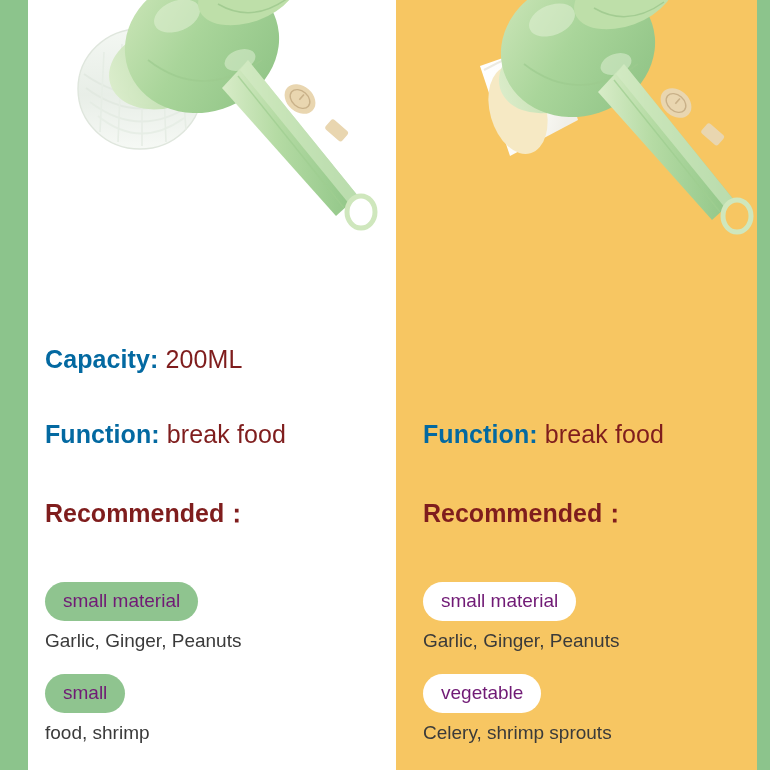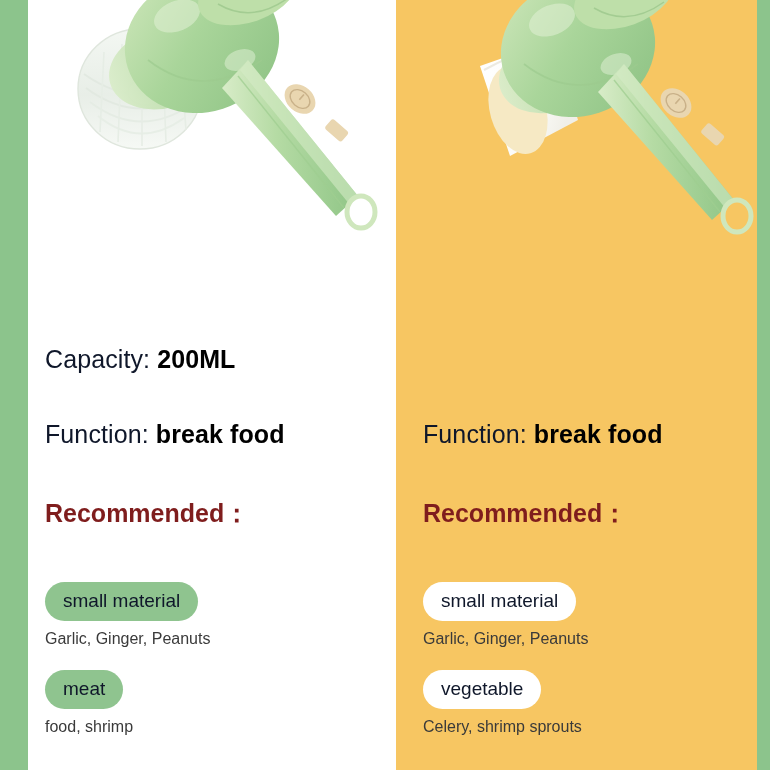--- a/index.html
+++ b/index.html
@@ -80,48 +80,48 @@
   }
   .panel-right .spec-block { left: 27px; }
 
   .spec-line {
     font-size: 25px;
     color: #2e2e2e;
     letter-spacing: .1px;
     white-space: nowrap;
   }
   .spec-line .k {
+    font-weight: 700;
+    color: #0369a1;
+  }
+  .spec-line .v {
     font-weight: 400;
-    color: #0f172a;
-  }
-  .spec-line .v {
-    font-weight: 700;
-    color: #000000;
+    color: #7f1d1d;
   }
 
   .rec-head {
     font-size: 25px;
     font-weight: 700;
     color: #7f1d1d;
   }
 
   .pill {
     display: inline-block;
     border-radius: 999px;
     font-size: 19px;
     line-height: 1;
     padding: 9px 18px 11px 18px;
-    color: #0f172a;
+    color: #701a75;
     white-space: nowrap;
   }
   .pill-green { background: #8fc48f; }
   .pill-white { background: #ffffff; }
 
   .pill-sub {
-    font-size: 16px;
+    font-size: 19px;
     color: #3a3a3a;
     margin-top: 9px;
     white-space: nowrap;
   }
 
   .rec-group + .rec-group { margin-top: 22px; }
 </style>
 </head>
 <body>
 
@@ -232,21 +232,21 @@
       <div class="spec-block" style="top: 497px;">
         <div class="rec-head">Recommended：</div>
       </div>
 
       <div class="spec-block" style="top: 582px;">
         <div class="rec-group">
           <span class="pill pill-green">small material</span>
           <div class="pill-sub">Garlic, Ginger, Peanuts</div>
         </div>
         <div class="rec-group">
-          <span class="pill pill-green">meat</span>
+          <span class="pill pill-green">small</span>
           <div class="pill-sub">food, shrimp</div>
         </div>
       </div>
 
     </div>
 
     <div class="panel panel-right">
 
       <div class="photo">
         <div class="device">

